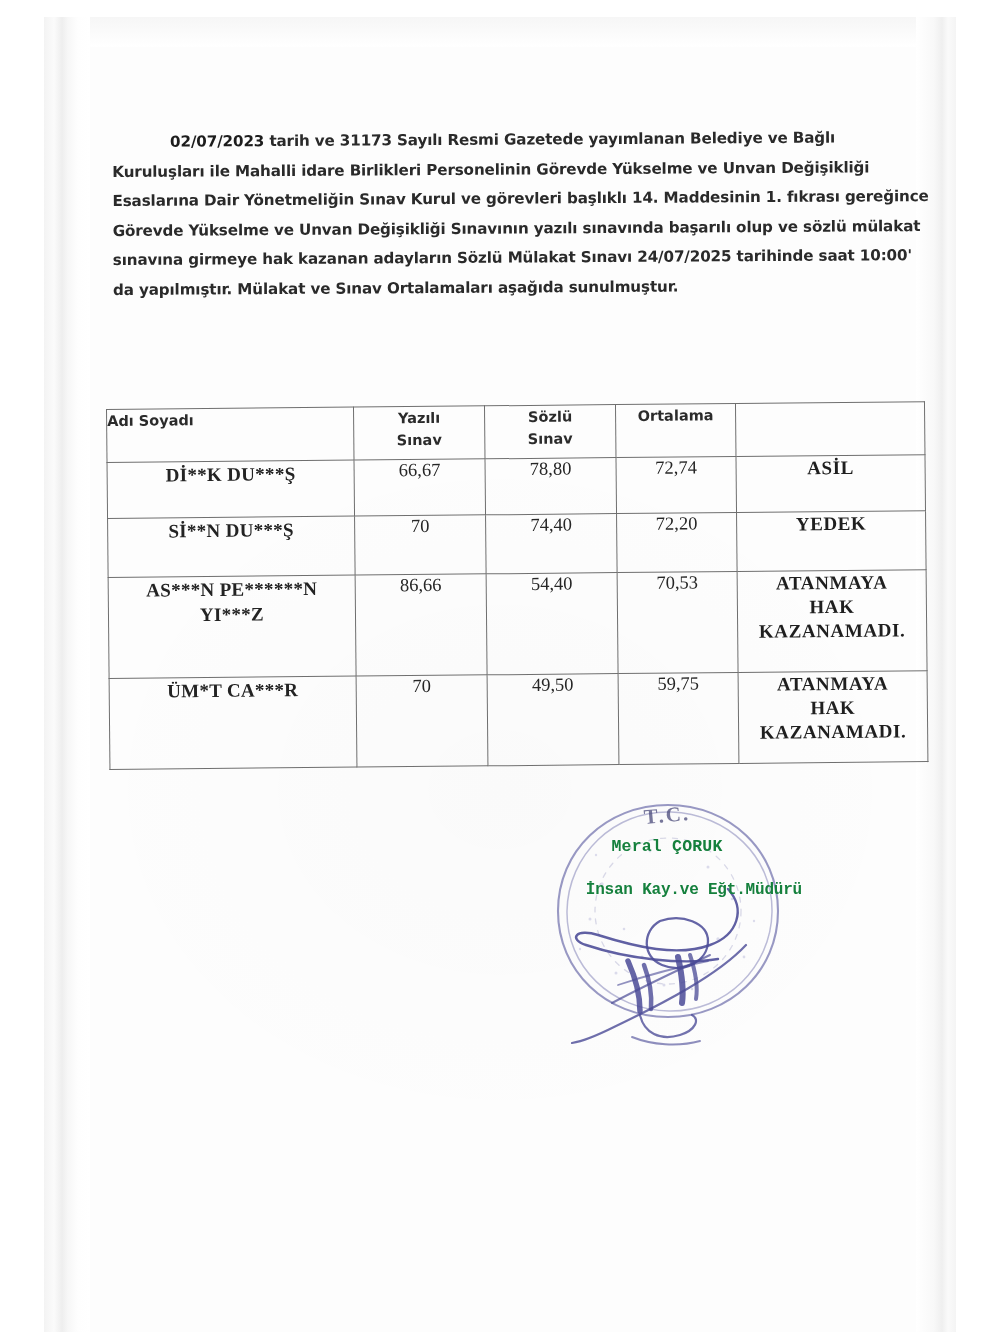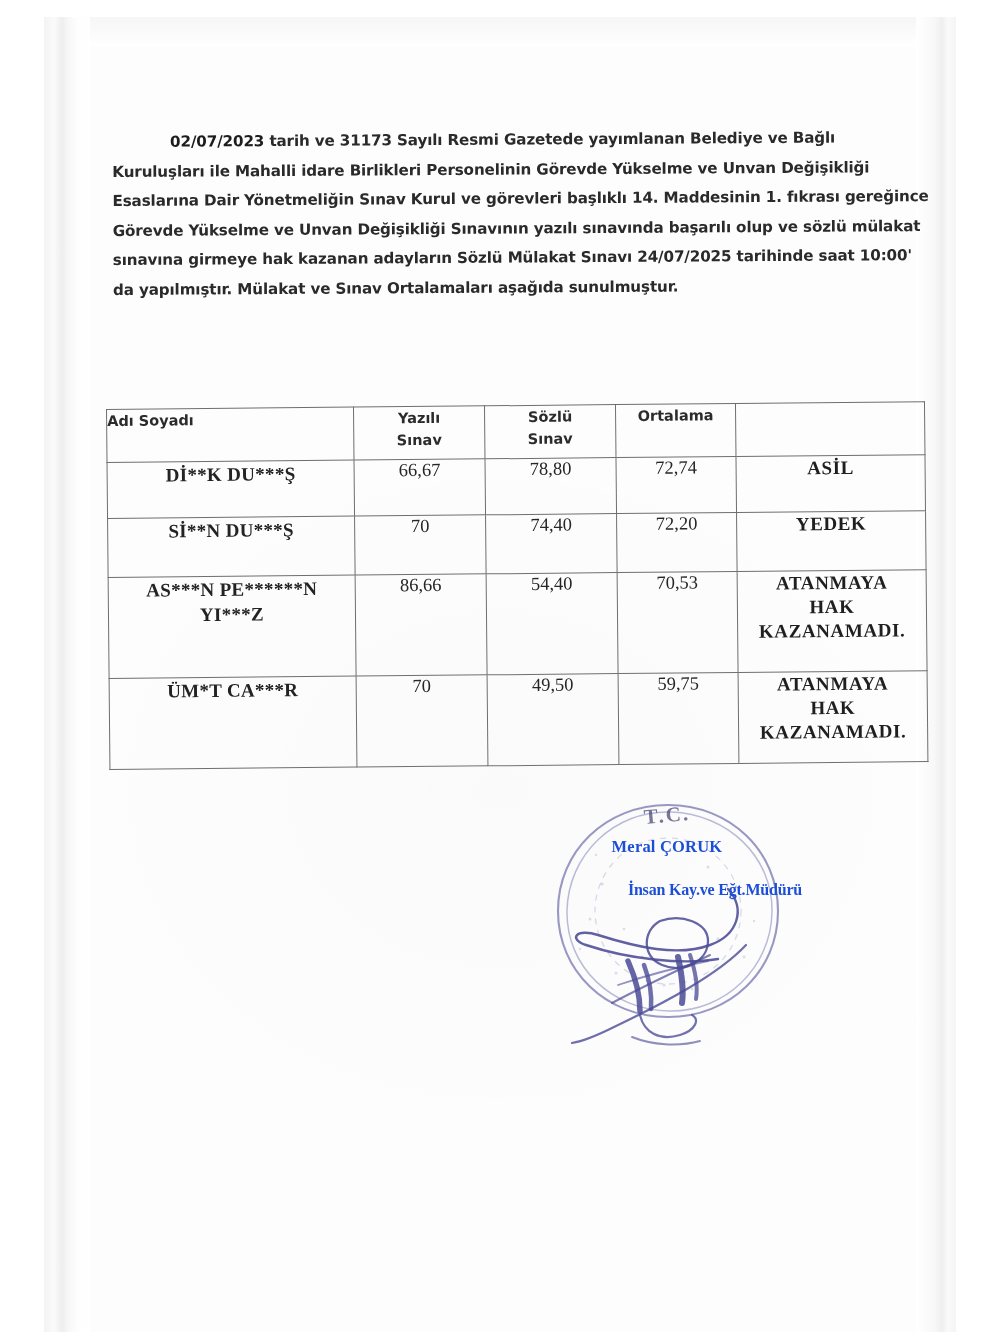--- a/index.html
+++ b/index.html
@@ -171,23 +171,23 @@
   .sig-stamp-svg {
     position: absolute;
     left: 0; top: 0;
     width: 270px; height: 270px;
   }
   .sig-text {
     position: absolute;
     left: 0;
     width: 270px;
     text-align: center;
-    font-family: Liberation Serif, serif;
-    font-weight: 700;
-    color: #1d4ed8;
+    font-family: Liberation Mono, monospace;
+    font-weight: 700;
+    color: #15803d;
     z-index: 4;
   }
   .sig-tc {
     top: 14px;
     font-family: "Liberation Serif", serif;
     font-size: 21px;
     letter-spacing: 2px;
     color: #4a4a7a;
     opacity: 0.75;
     transform: rotate(-5deg);

